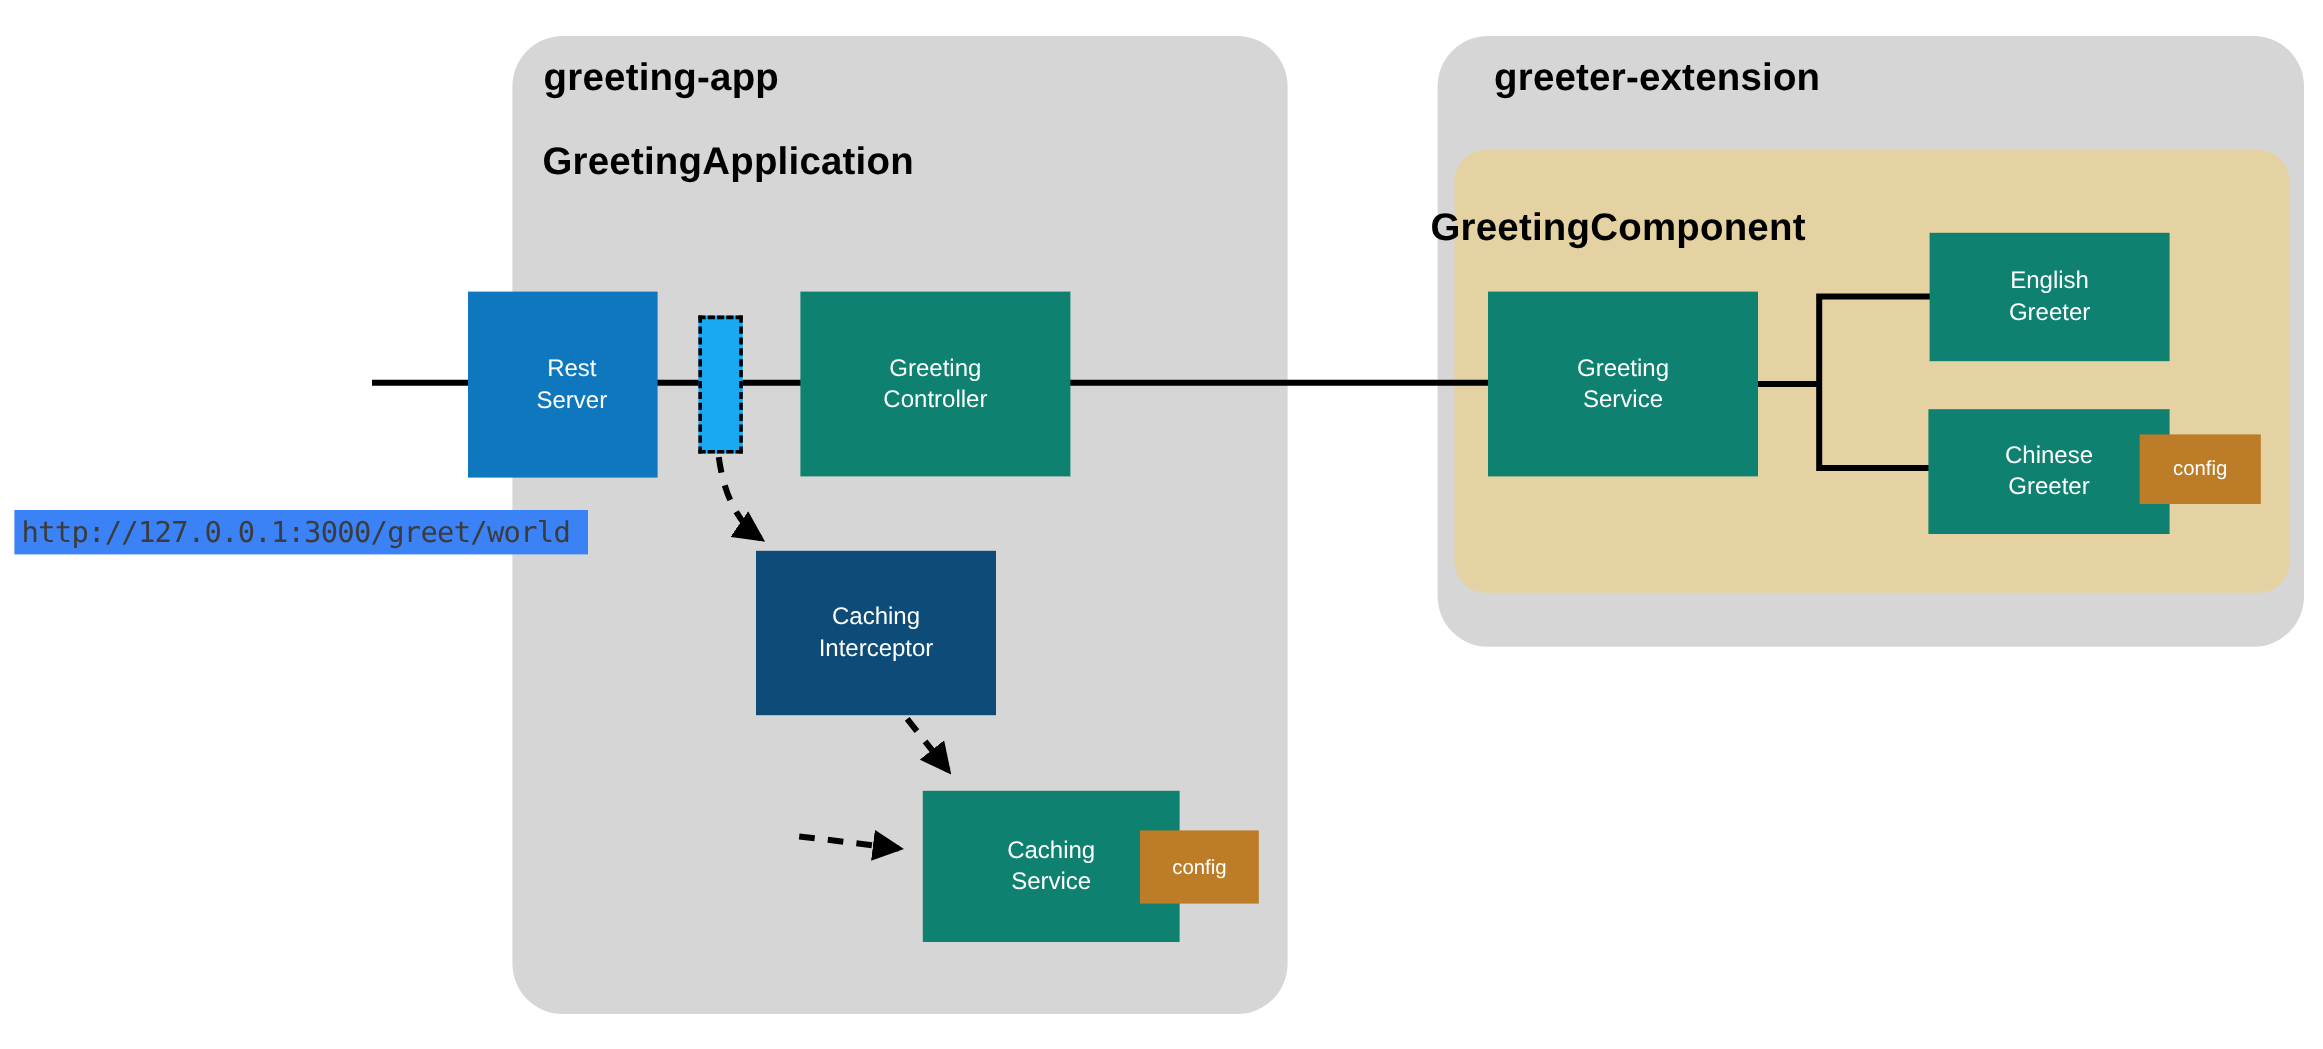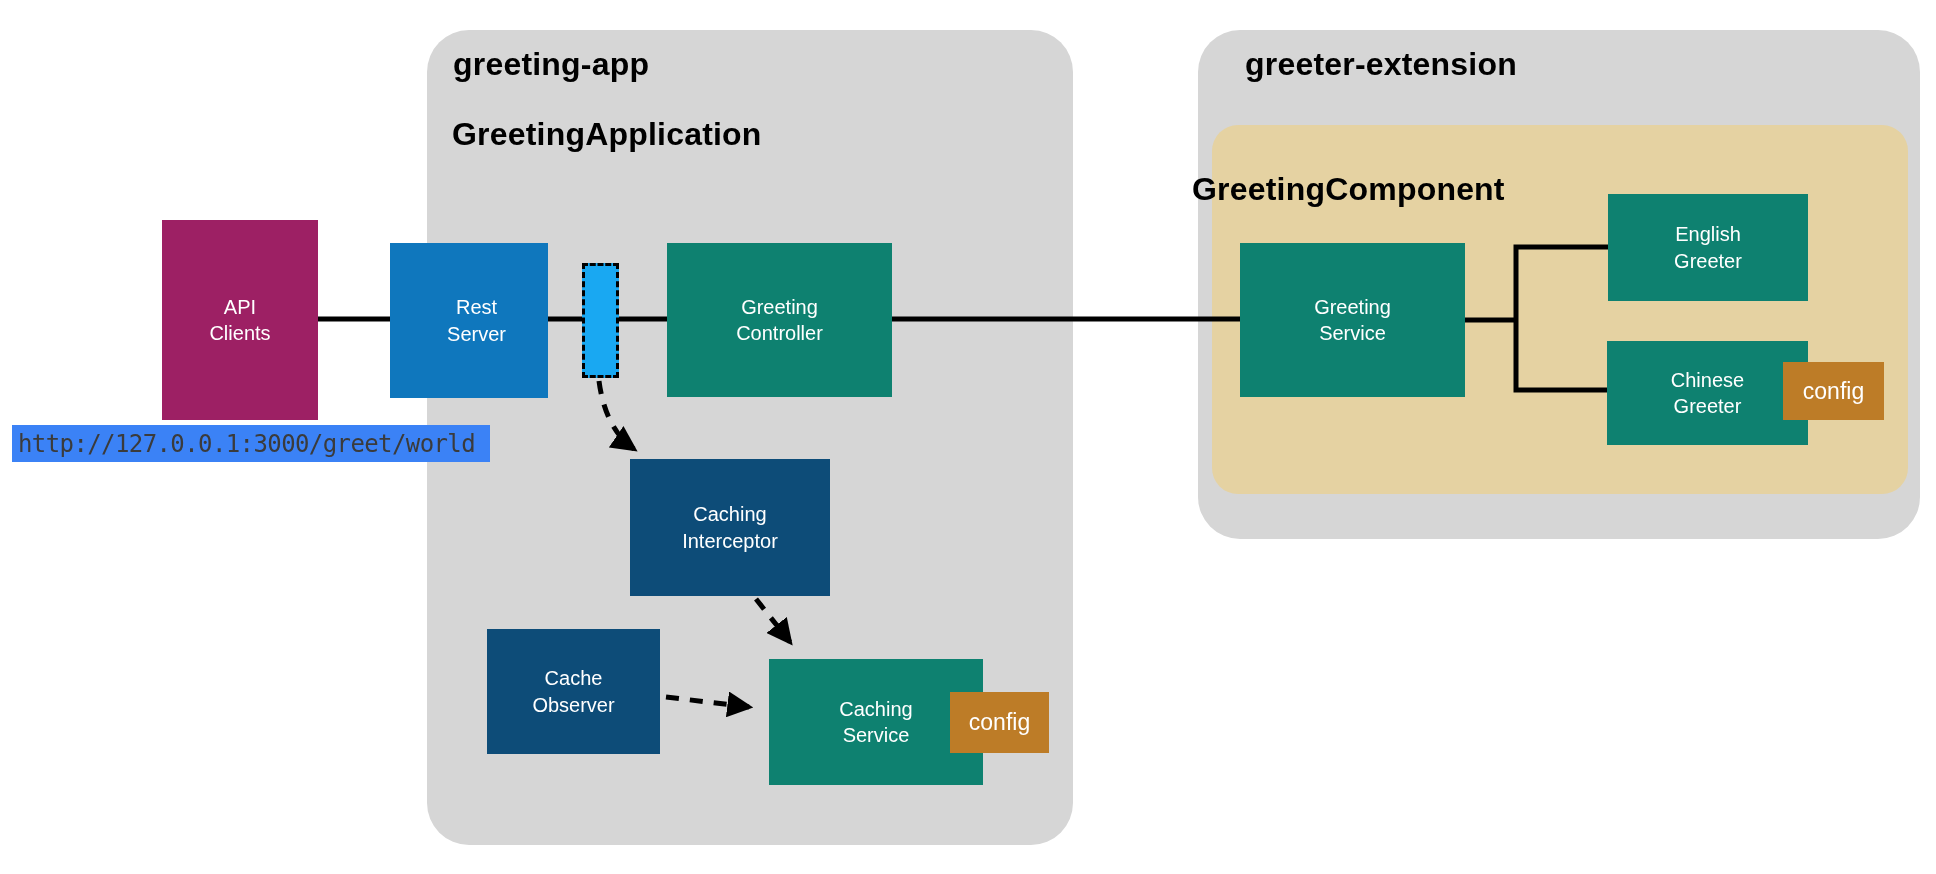--- a/index.html
+++ b/index.html
@@ -20,21 +20,21 @@
   .magenta{background:#9d2064;}
   .blue{background:#0f77bd;}
   .teal{background:#0e8170;}
   .navy{background:#0d4c78;}
   
   .tick{
     position:absolute;background:#19a8f2;border:3px dashed #000;box-sizing:border-box;
   }
   
   .badge{
-    position:absolute;background:#bd7c27;color:#fff;font-size:23px;
+    position:absolute;background:#bd7c27;color:#fff;font-size:17px;
     display:flex;align-items:center;justify-content:center;
   }
   
   .caption{
     position:absolute;background:#3b82f6;color:#3b3b3b;
     font-family:"DejaVu Sans Mono", monospace;font-size:24px;letter-spacing:-0.6px;
     display:flex;align-items:center;padding:0 6px;box-sizing:border-box;
   }
   svg.wires{position:absolute;left:0;top:0;}
 </style>
@@ -69,36 +69,32 @@
       <path d="M1612 247 H1516 V390 H1612"></path>
     </g>
 
     <g stroke="#000" stroke-width="5" fill="none" stroke-dasharray="13 11">
       <path d="M599 381 C603 412 615 436 634 449" marker-end="url(#arrow)"></path>
       <path d="M756 599 L790 642" marker-end="url(#arrow)"></path>
       <path d="M666 697 L749 707" marker-end="url(#arrow)"></path>
     </g>
   </svg>
 
-  <div class="node magenta" style="left:162px;top:220px;width:156px;height:200px;">API
-Clients</div>
 
   <div class="node blue" style="left:390px;top:243px;width:143px;height:155px;padding-left:15px;">Rest
 Server</div>
 
   <div class="tick" style="left:582px;top:263px;width:37px;height:115px;"></div>
 
   <div class="node teal" style="left:667px;top:243px;width:225px;height:154px;">Greeting
 Controller</div>
 
   <div class="node navy" style="left:630px;top:459px;width:200px;height:137px;">Caching
 Interceptor</div>
 
-  <div class="node navy" style="left:487px;top:629px;width:173px;height:125px;">Cache
-Observer</div>
 
   <div class="node teal" style="left:769px;top:659px;width:214px;height:126px;">Caching
 Service</div>
   <div class="badge" style="left:950px;top:692px;width:99px;height:61px;">config</div>
 
   <div class="node teal" style="left:1240px;top:243px;width:225px;height:154px;">Greeting
 Service</div>
 
   <div class="node teal" style="left:1608px;top:194px;width:200px;height:107px;">English
 Greeter</div>

